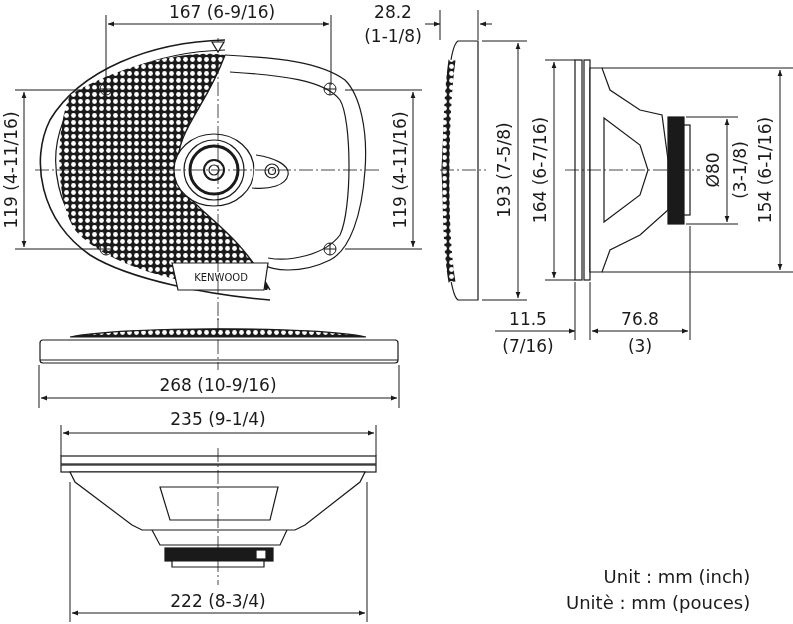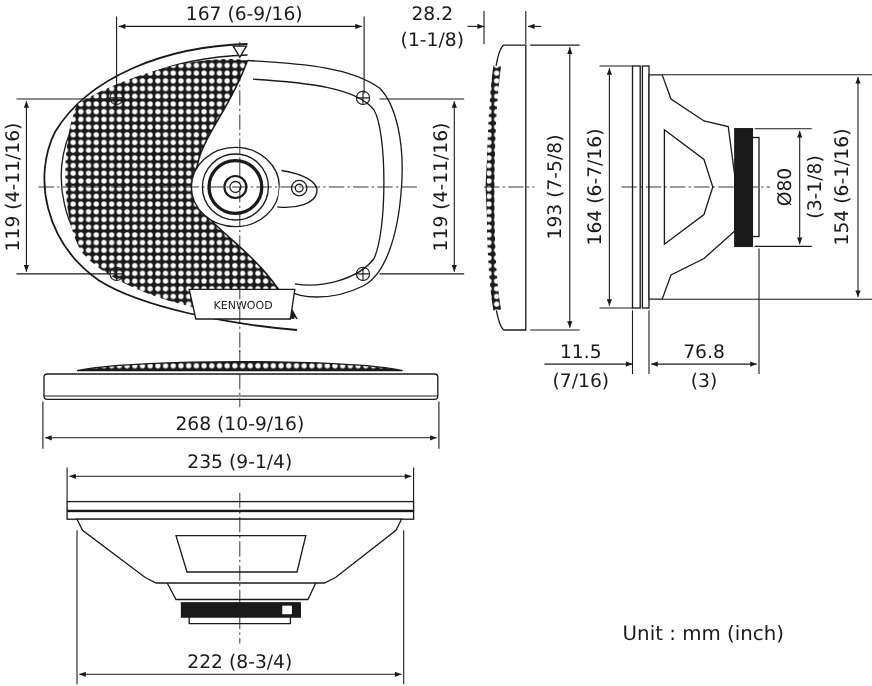--- a/index.html
+++ b/index.html
@@ -150,13 +150,14 @@
     <path d="M63,433 H374" marker-start="url(#arr)" marker-end="url(#arr)" stroke-width="1"></path>
     <path d="M70,482 V622 M367,482 V622" stroke-width="1"></path>
     <path d="M72,613 H365" marker-start="url(#arr)" marker-end="url(#arr)" stroke-width="1"></path>
   </g>
   <text class="dimtext" x="218" y="425" text-anchor="middle">235 (9-1/4)</text>
   <text class="dimtext" x="218" y="607" text-anchor="middle">222 (8-3/4)</text>
 </svg>
 
 <div class="units">
   <div>Unit : mm (inch)</div>
+  <div>Unitè : mm (pouces)</div>
 </div>
 
 </body></html>

